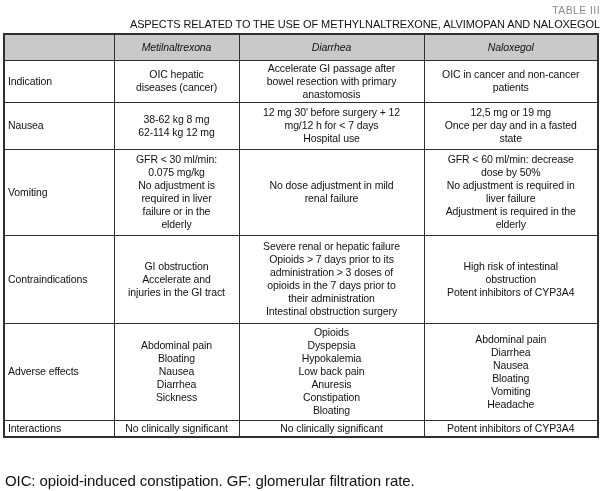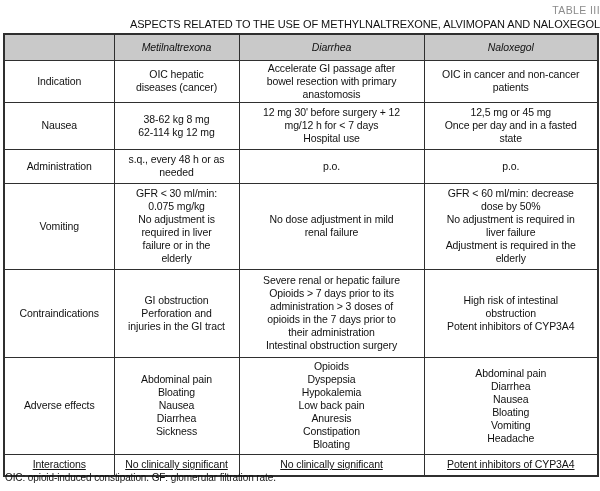--- a/index.html
+++ b/index.html
@@ -27,27 +27,27 @@
     border:1px solid var(--border,#2f2f2f);
     font-size:10.5px;line-height:13px;letter-spacing:-0.1px;
     padding:1px 3px;vertical-align:middle;
     overflow:hidden;
   }
   th.drug{
     background:var(--header_bg,#c9c9c9);
     font-style:italic;font-weight:400;text-align:center;
   }
   th.corner{background:var(--header_bg,#c9c9c9);}
-  td.rowlabel{text-align:center;padding-left:5px;}
+  td.rowlabel{text-align:left;padding-left:5px;}
   td.cell{text-align:center;white-space:pre-line;}
   col.c0{width:110px;} col.c1{width:125px;} col.c2{width:185px;} col.c3{width:174px;}
   tr.hrow{height:26px;} tr.r0{height:38px;} tr.r1{height:47px;} tr.r2{height:34px;}
-  tr.r3{height:86px;} tr.r4{height:88px;} tr.r5{height:97px;} tr.r6{height:22px;text-decoration:underline;}
+  tr.r3{height:86px;} tr.r4{height:88px;} tr.r5{height:97px;} tr.r6{height:16px;}
   .footnote{
-    position:absolute;left:5px;top:472px;font-size:10px;letter-spacing:-0.1px;
+    position:absolute;left:5px;top:472px;font-size:15px;letter-spacing:-0.1px;
     color:var(--text,#111);
   }
 </style>
 </head>
 <body>
 
 <div class="titleblock">
   <div class="table-number">TABLE III</div>
   <div class="table-title">ASPECTS RELATED TO THE USE OF METHYLNALTREXONE, ALVIMOPAN AND NALOXEGOL</div>
 </div>
@@ -76,30 +76,23 @@
     <td class="cell">OIC in cancer and non-cancer
 patients</td>
   </tr>
   <tr class="r1">
     <td class="rowlabel">Nausea</td>
     <td class="cell">38-62 kg 8 mg
 62-114 kg 12 mg</td>
     <td class="cell">12 mg 30' before surgery + 12
 mg/12 h for &lt; 7 days
 Hospital use</td>
-    <td class="cell">12,5 mg or 45 mg
+    <td class="cell">12,5 mg or 19 mg
 Once per day and in a fasted
 state</td>
-  </tr>
-  <tr class="r2">
-    <td class="rowlabel">Administration</td>
-    <td class="cell">s.q., every 48 h or as
-needed</td>
-    <td class="cell">p.o.</td>
-    <td class="cell">p.o.</td>
   </tr>
   <tr class="r3">
     <td class="rowlabel">Vomiting</td>
     <td class="cell">GFR &lt; 30 ml/min:
 0.075 mg/kg
 No adjustment is
 required in liver
 failure or in the
 elderly</td>
     <td class="cell">No dose adjustment in mild
@@ -107,21 +100,21 @@
     <td class="cell">GFR &lt; 60 ml/min: decrease
 dose by 50%
 No adjustment is required in
 liver failure
 Adjustment is required in the
 elderly</td>
   </tr>
   <tr class="r4">
     <td class="rowlabel">Contraindications</td>
     <td class="cell">GI obstruction
-Perforation and
+Accelerate and
 injuries in the GI tract</td>
     <td class="cell">Severe renal or hepatic failure
 Opioids &gt; 7 days prior to its
 administration &gt; 3 doses of
 opioids in the 7 days prior to
 their administration
 Intestinal obstruction surgery</td>
     <td class="cell">High risk of intestinal
 obstruction
 Potent inhibitors of CYP3A4</td>

